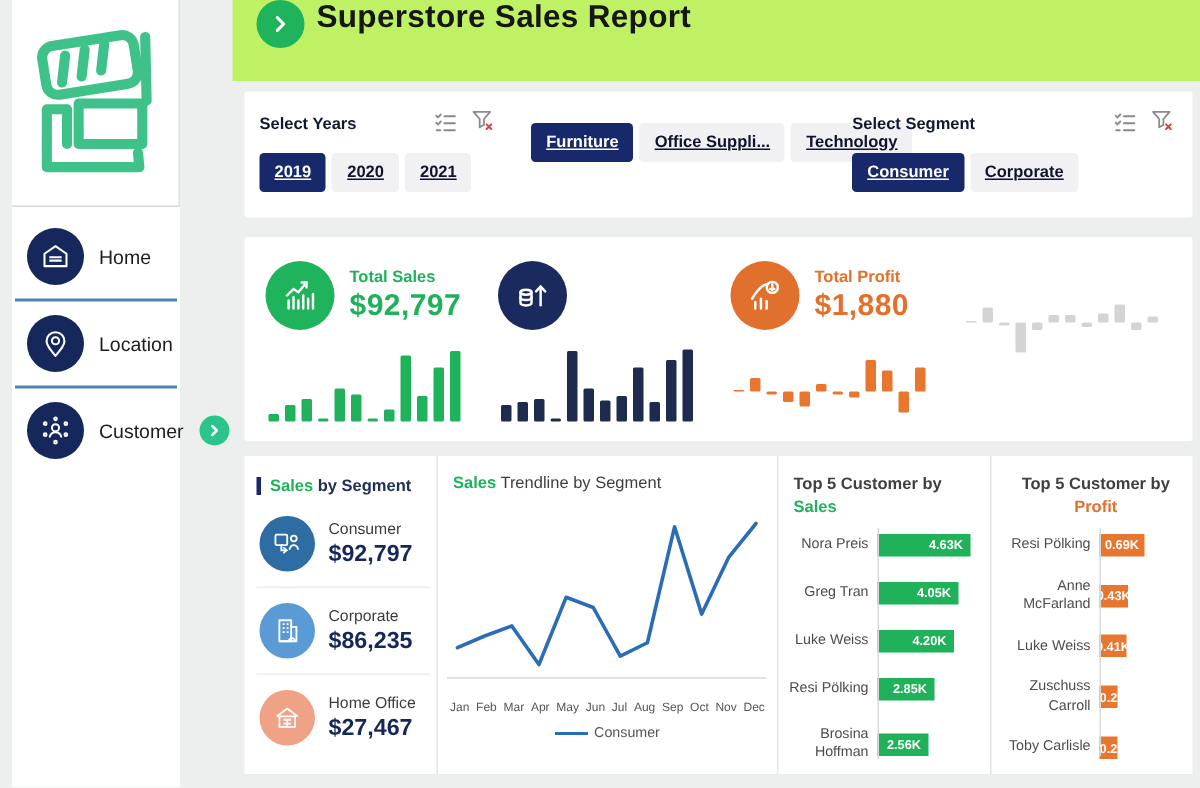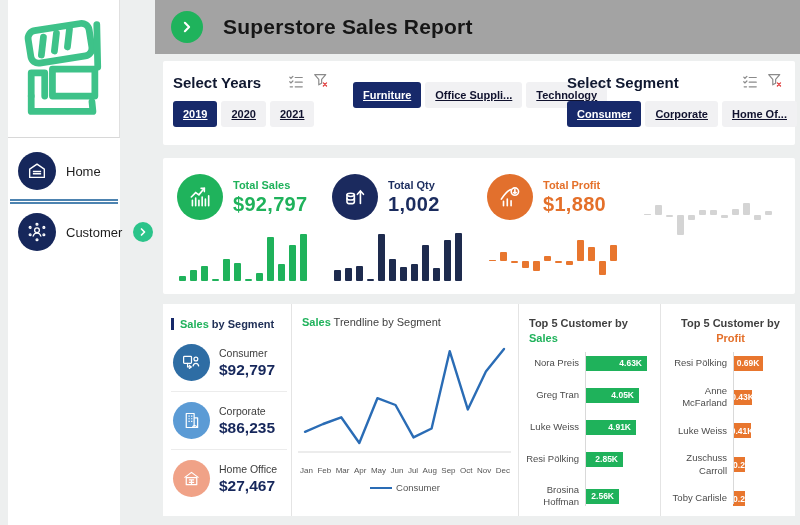--- a/index.html
+++ b/index.html
@@ -14,31 +14,31 @@
   .menu-item { display:flex; align-items:center; gap:10px; padding:8px 2px 8px 10px; cursor:pointer; }
   .menu-icon { width:38px; height:38px; border-radius:50%; background:#16275b; flex:none;
                display:flex; align-items:center; justify-content:center; }
   .menu-label { font-size:13px; color:#1d1d1d; }
   .menu-divider { height:2px; background:#4d83b0; margin:1px 2px; }
   .active-chev { width:20px; height:20px; border-radius:50%; background:#2bc48a; flex:none;
                  display:flex; align-items:center; justify-content:center; margin-left:1px; }
 
   
   .main { position:absolute; left:155px; top:0; width:645px; height:525px; }
-  .header { background:#a3a3a3; height:54px; display:flex; align-items:center; gap:20px; padding-left:16px; }
+  .header { background:#bef264; height:54px; display:flex; align-items:flex-start; gap:8px; padding-left:16px; }
   .h-chev { width:32px; height:32px; border-radius:50%; background:#1fb35c; flex:none;
             display:flex; align-items:center; justify-content:center; }
   .h-title { font-size:21px; font-weight:bold; color:#161616; letter-spacing:.2px; }
 
   .filter-card { background:#fff; margin:7px 5px 0 8px; height:84px; border-radius:2px;
                  display:flex; gap:24px; padding:12px 12px 0 10px; }
   .fgroup { display:flex; flex-direction:column; }
   .fg1 { width:158px; } .fg2 { width:190px; } .fg3 { width:216px; }
   .fg-head { display:flex; justify-content:space-between; align-items:center; }
-  .fg-label { font-size:15px; font-weight:bold; color:#101830; }
+  .fg-label { font-size:11px; font-weight:bold; color:#101830; }
   .fg-icons { display:flex; gap:9px; align-items:center; }
   .fg-buttons { display:flex; gap:4px; margin-top:9px; }
   .fbtn { height:26px; line-height:26px; padding:0 10px; background:#f1f1f3; border-radius:3px;
           font-size:11px; font-weight:bold; color:#10122e; white-space:nowrap; cursor:pointer;text-decoration:underline; }
   .fbtn.sel { background:#17296a; color:#fff; }
 
   .kpi-card { background:#fff; margin:13px 5px 0 8px; height:136px; border-radius:2px;
               display:flex; padding:12px 6px 0 6px; }
   .kpi { width:25%; padding:4px 8px 0 8px; }
   .kpi-top { display:flex; align-items:center; gap:10px; }
@@ -108,20 +108,29 @@
       <div class="menu-item">
         <span class="menu-icon">
           <svg width="22" height="22" viewBox="0 0 24 24" fill="none" stroke="#fff" stroke-width="1.5" stroke-linejoin="round">
             <path d="M4 10 L12 4.5 L20 10 V19 H4 Z"></path>
             <path d="M7.5 12.5h9M7.5 15h9"></path>
           </svg>
         </span>
         <span class="menu-label">Home</span>
       </div>
       <div class="menu-divider"></div>
+      <div class="menu-item">
+        <span class="menu-icon">
+          <svg width="22" height="22" viewBox="0 0 24 24" fill="none" stroke="#fff" stroke-width="1.5" stroke-linejoin="round">
+            <path d="M12 21c-4.2-5-6.5-7.8-6.5-10.7A6.5 6.5 0 0 1 18.5 10.3C18.5 13.2 16.2 16 12 21z"></path>
+            <circle cx="12" cy="10" r="2.6"></circle>
+          </svg>
+        </span>
+        <span class="menu-label">Location</span>
+      </div>
       <div class="menu-divider"></div>
       <div class="menu-item">
         <span class="menu-icon">
           <svg width="22" height="22" viewBox="0 0 24 24" fill="none" stroke="#fff" stroke-width="1.4" stroke-linecap="round">
             <circle cx="12" cy="10" r="2.6"></circle>
             <path d="M7.8 16.5c.7-2.2 2.2-3.2 4.2-3.2s3.5 1 4.2 3.2"></path>
             <circle cx="4.5" cy="7" r="1"></circle>
             <circle cx="19.5" cy="7" r="1"></circle>
             <circle cx="4.5" cy="15" r="1"></circle>
             <circle cx="19.5" cy="15" r="1"></circle>
@@ -196,21 +205,20 @@
               </svg></span>
             <span><svg width="16" height="15" viewBox="0 0 20 19" fill="none">
                 <path d="M2 2h14l-5.2 6v5l-3.6 2V8z" stroke="#8a8a8a" stroke-width="1.5" stroke-linejoin="round"></path>
                 <path d="M13 12.5l4 4M17 12.5l-4 4" stroke="#e03a3a" stroke-width="1.6" stroke-linecap="round"></path>
               </svg></span>
           </span>
         </div>
         <div class="fg-buttons">
           <div class="fbtn sel">Consumer</div>
           <div class="fbtn">Corporate</div>
-          <div class="fbtn">Home Of...</div>
         </div>
       </div>
     </div>
 
   <div class="kpi-card" id="kpis">
       <div class="kpi">
         <div class="kpi-top">
           <span class="kpi-circle" style="background: rgb(31, 179, 92);">
             <svg width="26" height="26" viewBox="0 0 24 24" fill="none" stroke="#fff" stroke-width="1.5" stroke-linecap="round">
               <polyline points="4 12 8 8 11 10 16 4"></polyline>
@@ -242,24 +250,20 @@
         <div class="kpi-top">
           <span class="kpi-circle" style="background: rgb(27, 42, 94);">
             <svg width="26" height="26" viewBox="0 0 24 24" fill="none" stroke="#fff" stroke-width="1.5" stroke-linecap="round">
               <ellipse cx="8" cy="10" rx="3.4" ry="1.5"></ellipse>
               <path d="M4.6 10v6.5c0 .9 1.5 1.6 3.4 1.6s3.4-.7 3.4-1.6V10"></path>
               <path d="M4.6 13.2c0 .9 1.5 1.6 3.4 1.6s3.4-.7 3.4-1.6"></path>
               <path d="M17 18V7"></path>
               <polyline points="14.2 9.5 17 6.5 19.8 9.5"></polyline>
             </svg>
           </span>
-          <div>
-            <div class="kpi-label" style="color: rgb(27, 44, 94);">Total Qty</div>
-            <div class="kpi-value" style="color: rgb(27, 44, 94);">1,002</div>
-          </div>
         </div>
         <div class="spark">
           <div class="bar" style="background: rgb(30, 43, 78); height: 11px;"></div>
           <div class="bar" style="background: rgb(30, 43, 78); height: 13.5px;"></div>
           <div class="bar" style="background: rgb(30, 43, 78); height: 15.5px;"></div>
           <div class="bar" style="background: rgb(30, 43, 78); height: 2px;"></div>
           <div class="bar" style="background: rgb(30, 43, 78); height: 47.5px;"></div>
           <div class="bar" style="background: rgb(30, 43, 78); height: 22.5px;"></div>
           <div class="bar" style="background: rgb(30, 43, 78); height: 14px;"></div>
           <div class="bar" style="background: rgb(30, 43, 78); height: 17px;"></div>
@@ -405,21 +409,21 @@
           <div class="trow">
             <div class="nm">Nora Preis</div>
             <div class="hbar green" style="width: 62px;">4.63K</div>
           </div>
           <div class="trow">
             <div class="nm">Greg Tran</div>
             <div class="hbar green" style="width: 54px;">4.05K</div>
           </div>
           <div class="trow">
             <div class="nm">Luke Weiss</div>
-            <div class="hbar green" style="width: 51px;">4.91K</div>
+            <div class="hbar green" style="width: 51px;">4.20K</div>
           </div>
           <div class="trow">
             <div class="nm">Resi Pölking</div>
             <div class="hbar green" style="width: 38px;">2.85K</div>
           </div>
           <div class="trow">
             <div class="nm">Brosina Hoffman</div>
             <div class="hbar green" style="width: 34px;">2.56K</div>
           </div>
         </div>

